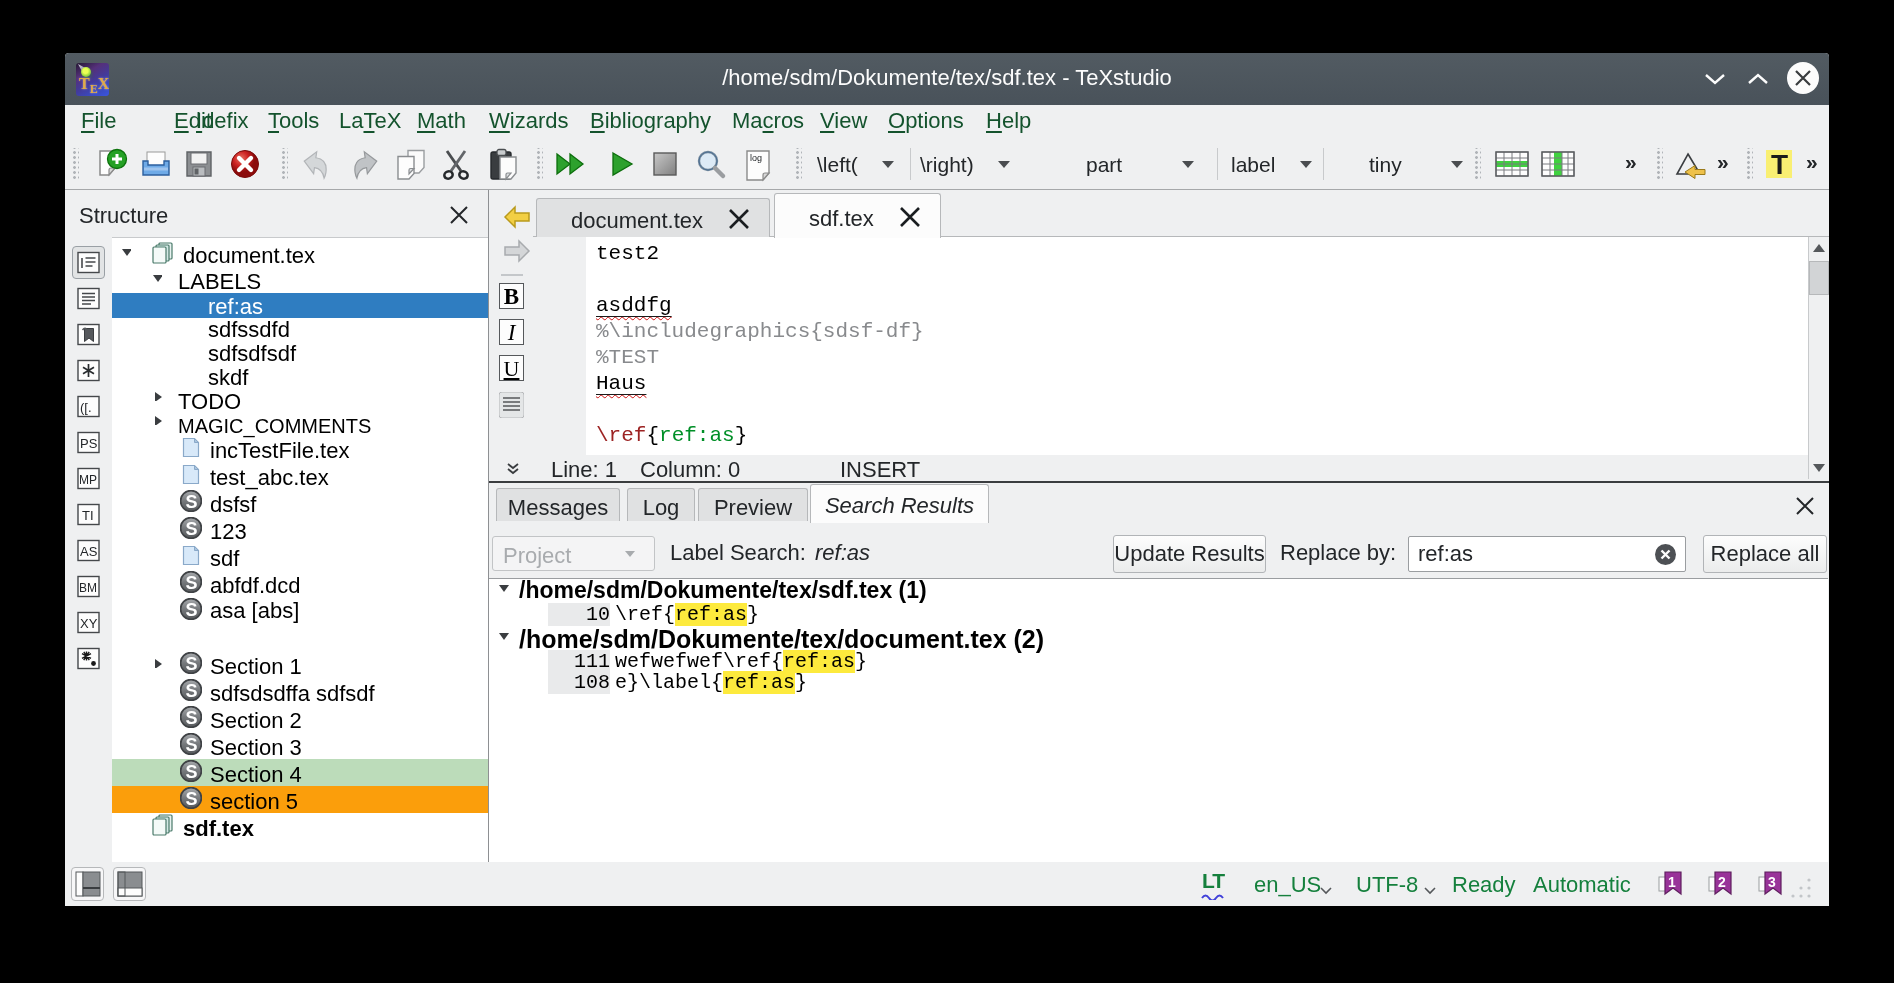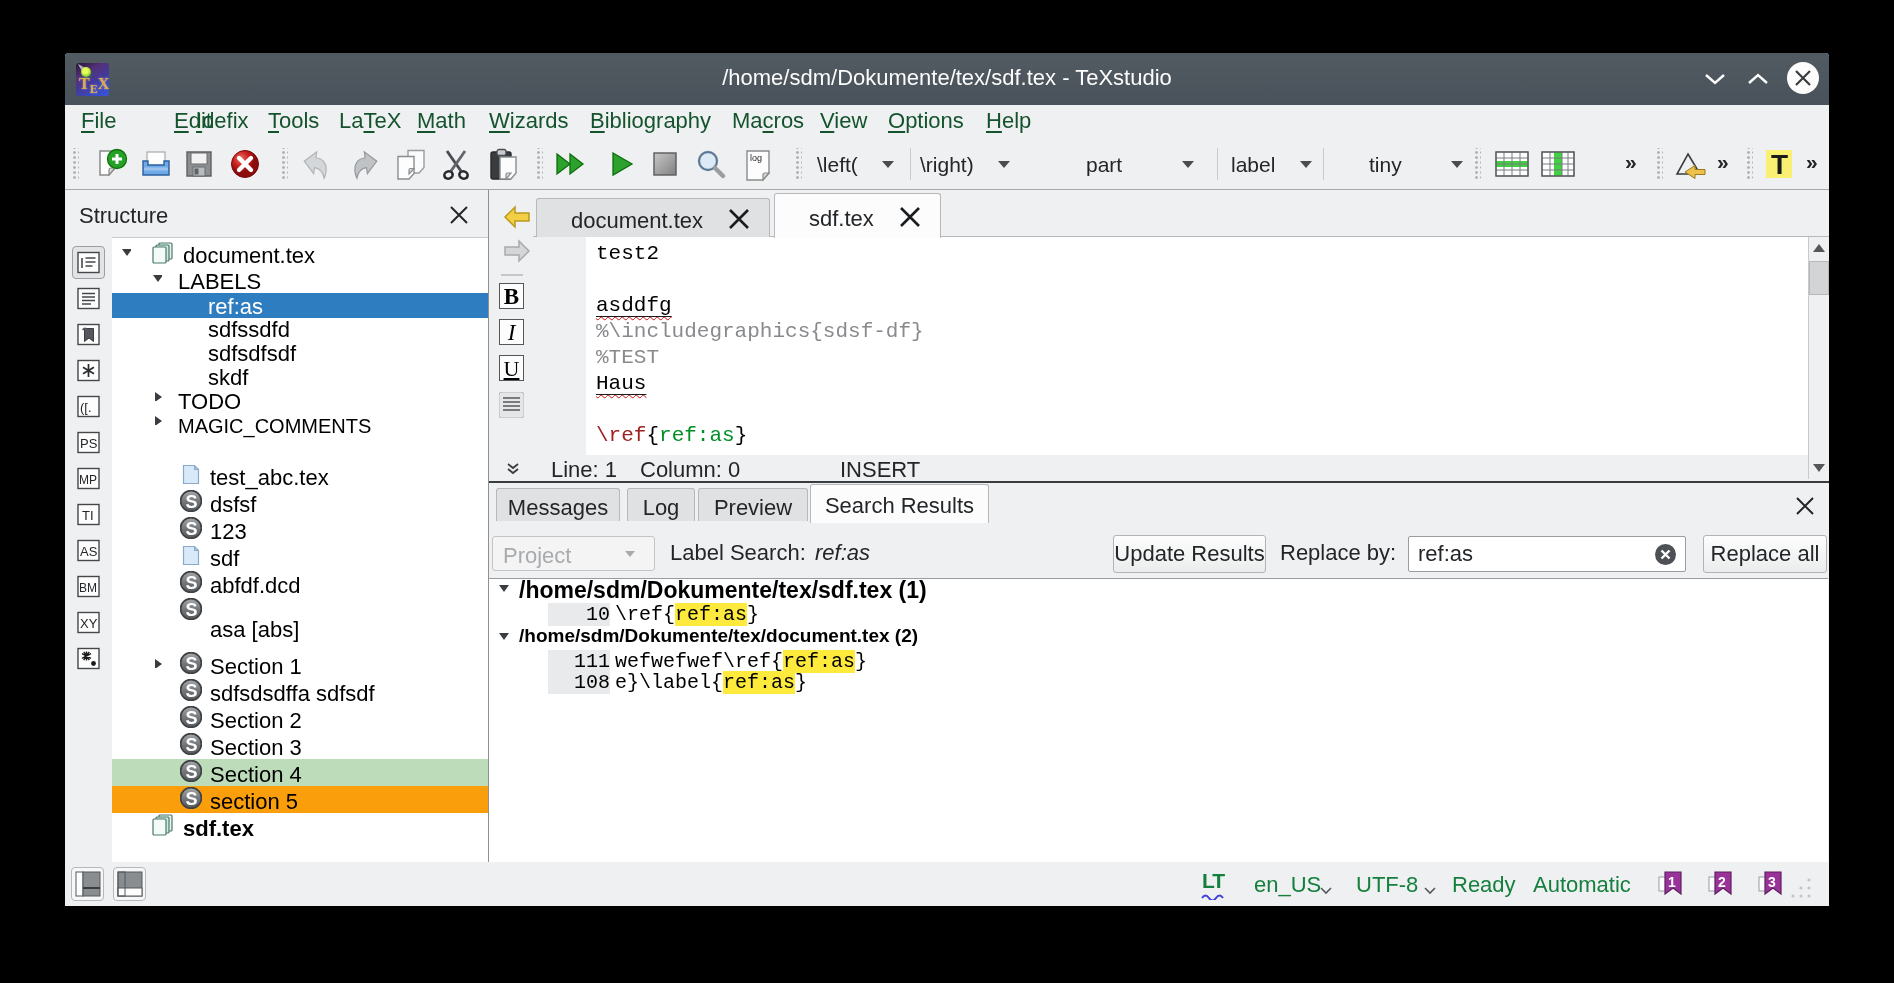--- a/index.html
+++ b/index.html
@@ -61,21 +61,21 @@
 .msp{text-decoration:underline wavy #cc1111;text-underline-offset:5px;text-decoration-thickness:1px;}
 .msp .ul{text-decoration:underline solid #1a1a1a;text-decoration-thickness:1px;}
 #editor .cm{color:#888a8d;}
 #editor .rf{color:#9c2323;}
 #editor .gr{color:#008f27;}
 #edscroll{position:absolute;left:1319px;top:47px;width:21px;height:242px;background:#eff0f1;border-left:1px solid #c8cacc;}
 #edstatus{position:absolute;left:0px;top:265px;width:1319px;height:26px;background:#eff0f1;font-size:22px;color:#232629;}
 
 #bpanel{position:absolute;left:0px;top:291px;width:1340px;height:381px;background:#eff0f1;border-top:2px solid #3a3d3f;}
 .btab{position:absolute;top:5px;height:35px;background:#e0e1e2;border:1px solid #b6b8ba;border-bottom:none;border-radius:3px 3px 0 0;font-size:22px;color:#232629;text-align:center;}
-.btab.active{background:#fcfcfc;top:1px;height:39px;z-index:2;}
+.btab.active{background:#fcfcfc;top:1px;height:39px;z-index:2;font-style:italic;}
 #bx{position:absolute;right:14px;top:13px;width:20px;height:20px;}
 #searchrow{position:absolute;left:0;top:38px;width:100%;height:57px;background:#eff0f1;}
 #results{position:absolute;left:0;top:95px;width:1339px;height:284px;background:#fff;border-top:1px solid #9a9da0;}
 .rrow{position:absolute;font-size:22px;}
 .rmono{font-family:"Liberation Mono",monospace;font-size:20px;}
 .hl{background:#fdea3d;}
 
 #statusbar{position:absolute;left:0;top:809px;width:100%;height:44px;background:#eff0f1;font-size:22px;color:#15803d;}
 .laybtn{position:absolute;top:5px;width:33px;height:34px;border:1px solid #b6b8ba;border-radius:4px;background:#f7f7f8;}
 </style>
@@ -356,20 +356,26 @@
               <path d="M1 1 v10 l7 -5 z" fill="#3a3d40"></path>
             </svg>
             <span class="lbl" style="left:66px;">TODO</span>
           </div>
         <div class="trow" style="top:174px;">
             <svg class="tarrow" style="left:42px;top:3px;" width="9" height="12">
               <path d="M1 1 v10 l7 -5 z" fill="#3a3d40"></path>
             </svg>
             <span class="lbl" style="left:66px;font-size:20px;top:3px;">MAGIC_COMMENTS</span>
           </div>
+        <div class="trow" style="top:197px;height:27px;">
+            <svg class="ticon-s" style="left:70px;top:2px;" width="18" height="22">
+              <use href="#i-page"></use>
+            </svg>
+            <span class="lbl" style="left:98px;top:3px;">incTestFile.tex</span>
+          </div>
         <div class="trow" style="top:224px;height:27px;">
             <svg class="ticon-s" style="left:70px;top:2px;" width="18" height="22">
               <use href="#i-page"></use>
             </svg>
             <span class="lbl" style="left:98px;top:3px;">test_abc.tex</span>
           </div>
         <div class="trow" style="top:251px;height:27px;">
             <svg class="ticon-s" style="left:68px;top:1px;" width="24" height="24">
               <use href="#i-sec"></use>
             </svg>
@@ -390,21 +396,21 @@
         <div class="trow" style="top:332px;height:27px;">
             <svg class="ticon-s" style="left:68px;top:1px;" width="24" height="24">
               <use href="#i-sec"></use>
             </svg>
             <span class="lbl" style="left:98px;top:3px;">abfdf.dcd</span>
           </div>
         <div class="trow" style="top:359px;height:27px;">
             <svg class="ticon-s" style="left:68px;top:1px;" width="24" height="24">
               <use href="#i-sec"></use>
             </svg>
-            <span class="lbl" style="left:98px;top:20px;">asa [abs]</span>
+            <span class="lbl" style="left:98px;top:1px;">asa [abs]</span>
           </div>
         <div class="trow" style="top:413px;height:27px;text-align:center;">
             <svg class="tarrow" style="left:42px;top:7px;" width="9" height="12">
               <path d="M1 1 v10 l7 -5 z" fill="#3a3d40"></path>
             </svg>
             <svg class="ticon-s" style="left:68px;top:1px;" width="24" height="24">
               <use href="#i-sec"></use>
             </svg>
             <span class="lbl" style="left:98px;top:3px;">Section 1</span>
           </div>
@@ -548,21 +554,21 @@
             </div>
           <div class="rrow rmono" style="left:0px;top:24px;">
               <span style="position:absolute;left:59px;width:62px;height:23px;background:#e9eaeb;"></span>
               <span style="position:absolute;left:59px;width:62px;text-align:right;">10</span>
               <span style="position:absolute;left:126px;white-space:pre;">\ref{<span class="hl">ref:as</span>}</span>
             </div>
           <div class="rrow" style="left:0px;top:46px;">
               <svg style="position:absolute;left:9px;top:7px;" width="12" height="9">
                 <path d="M1 1 h10 l-5 7 z" fill="#3a3d40"></path>
               </svg>
-              <span style="position:absolute;left:30px;font-weight:bold;white-space:nowrap;font-size:19px;">/home/sdm/Dokumente/tex/document.tex (2)</span>
+              <span style="position:absolute;left:30px;font-weight:bold;white-space:nowrap;font-size:25px;">/home/sdm/Dokumente/tex/document.tex (2)</span>
             </div>
           <div class="rrow rmono" style="left:0px;top:71px;">
               <span style="position:absolute;left:59px;width:62px;height:23px;background:#e9eaeb;"></span>
               <span style="position:absolute;left:59px;width:62px;text-align:right;">111</span>
               <span style="position:absolute;left:126px;white-space:pre;">wefwefwef\ref{<span class="hl">ref:as</span>}</span>
             </div>
           <div class="rrow rmono" style="left:0px;top:92px;">
               <span style="position:absolute;left:59px;width:62px;height:23px;background:#e9eaeb;"></span>
               <span style="position:absolute;left:59px;width:62px;text-align:right;">108</span>
               <span style="position:absolute;left:126px;white-space:pre;">e}\label{<span class="hl">ref:as</span>}</span>

